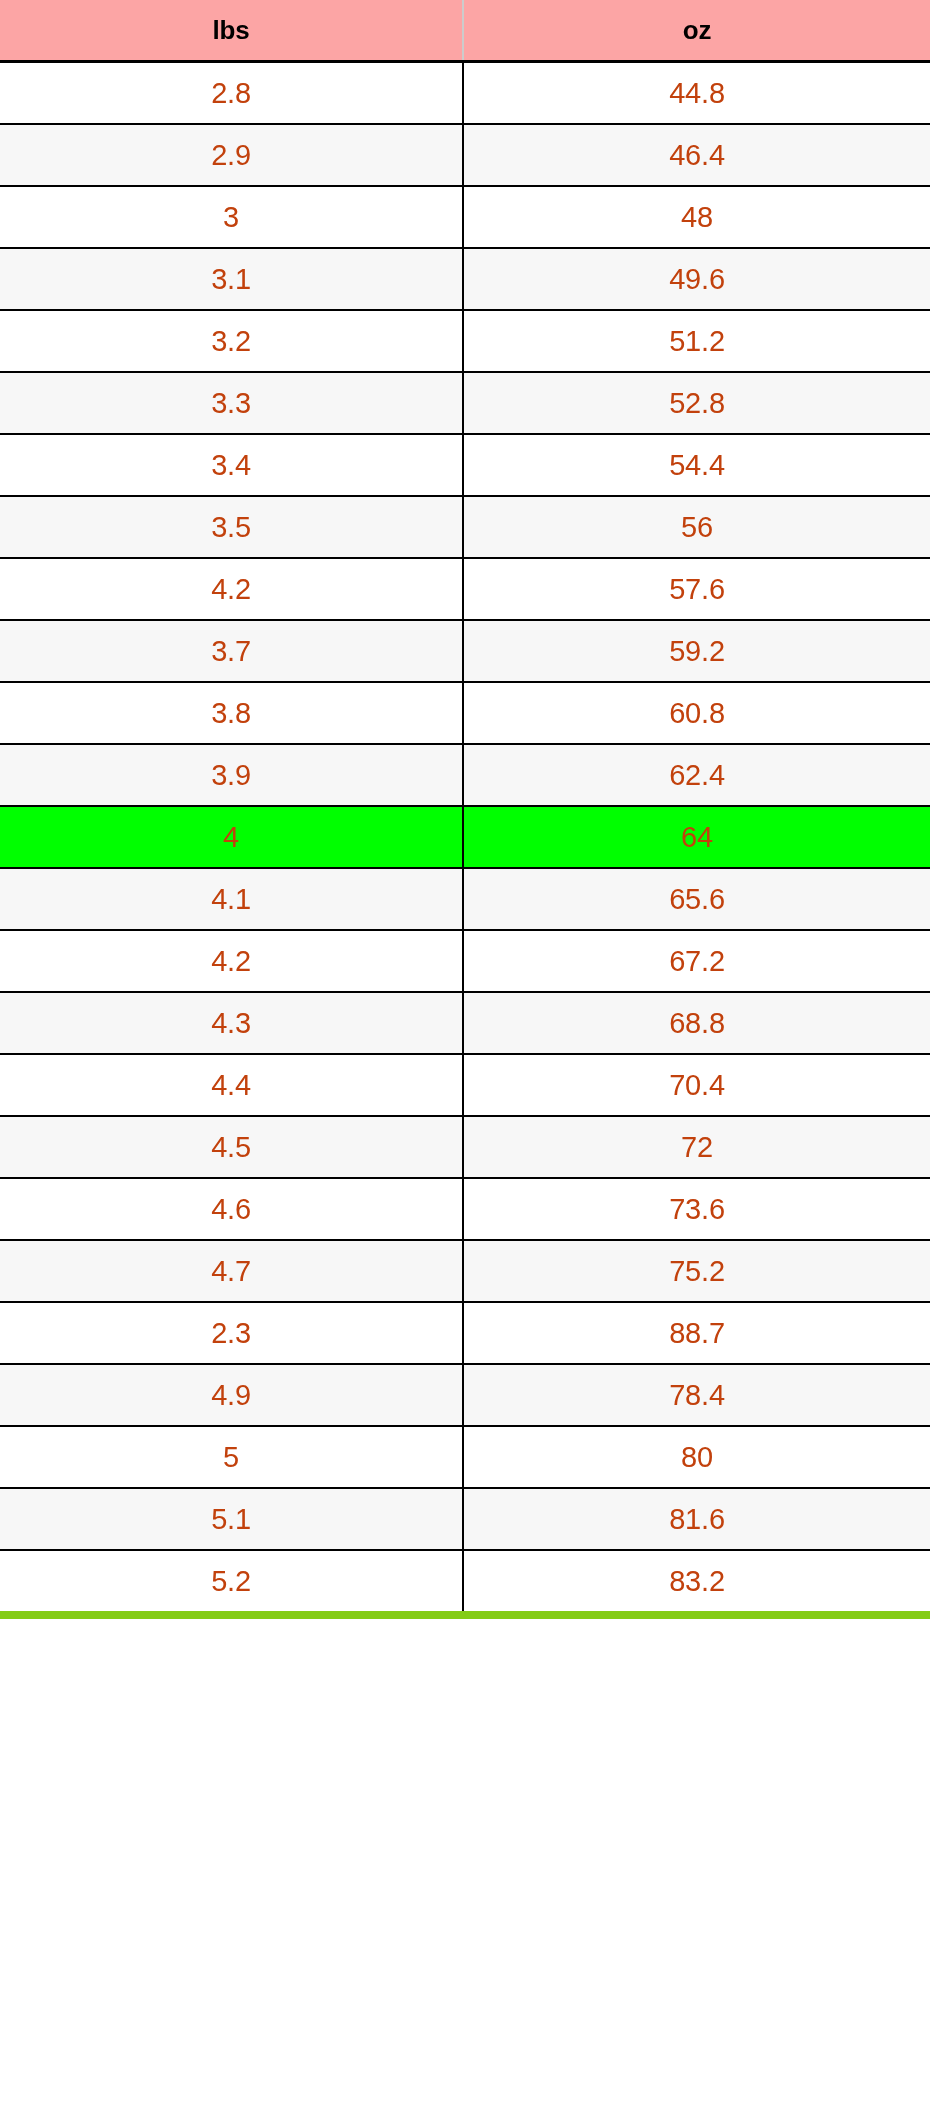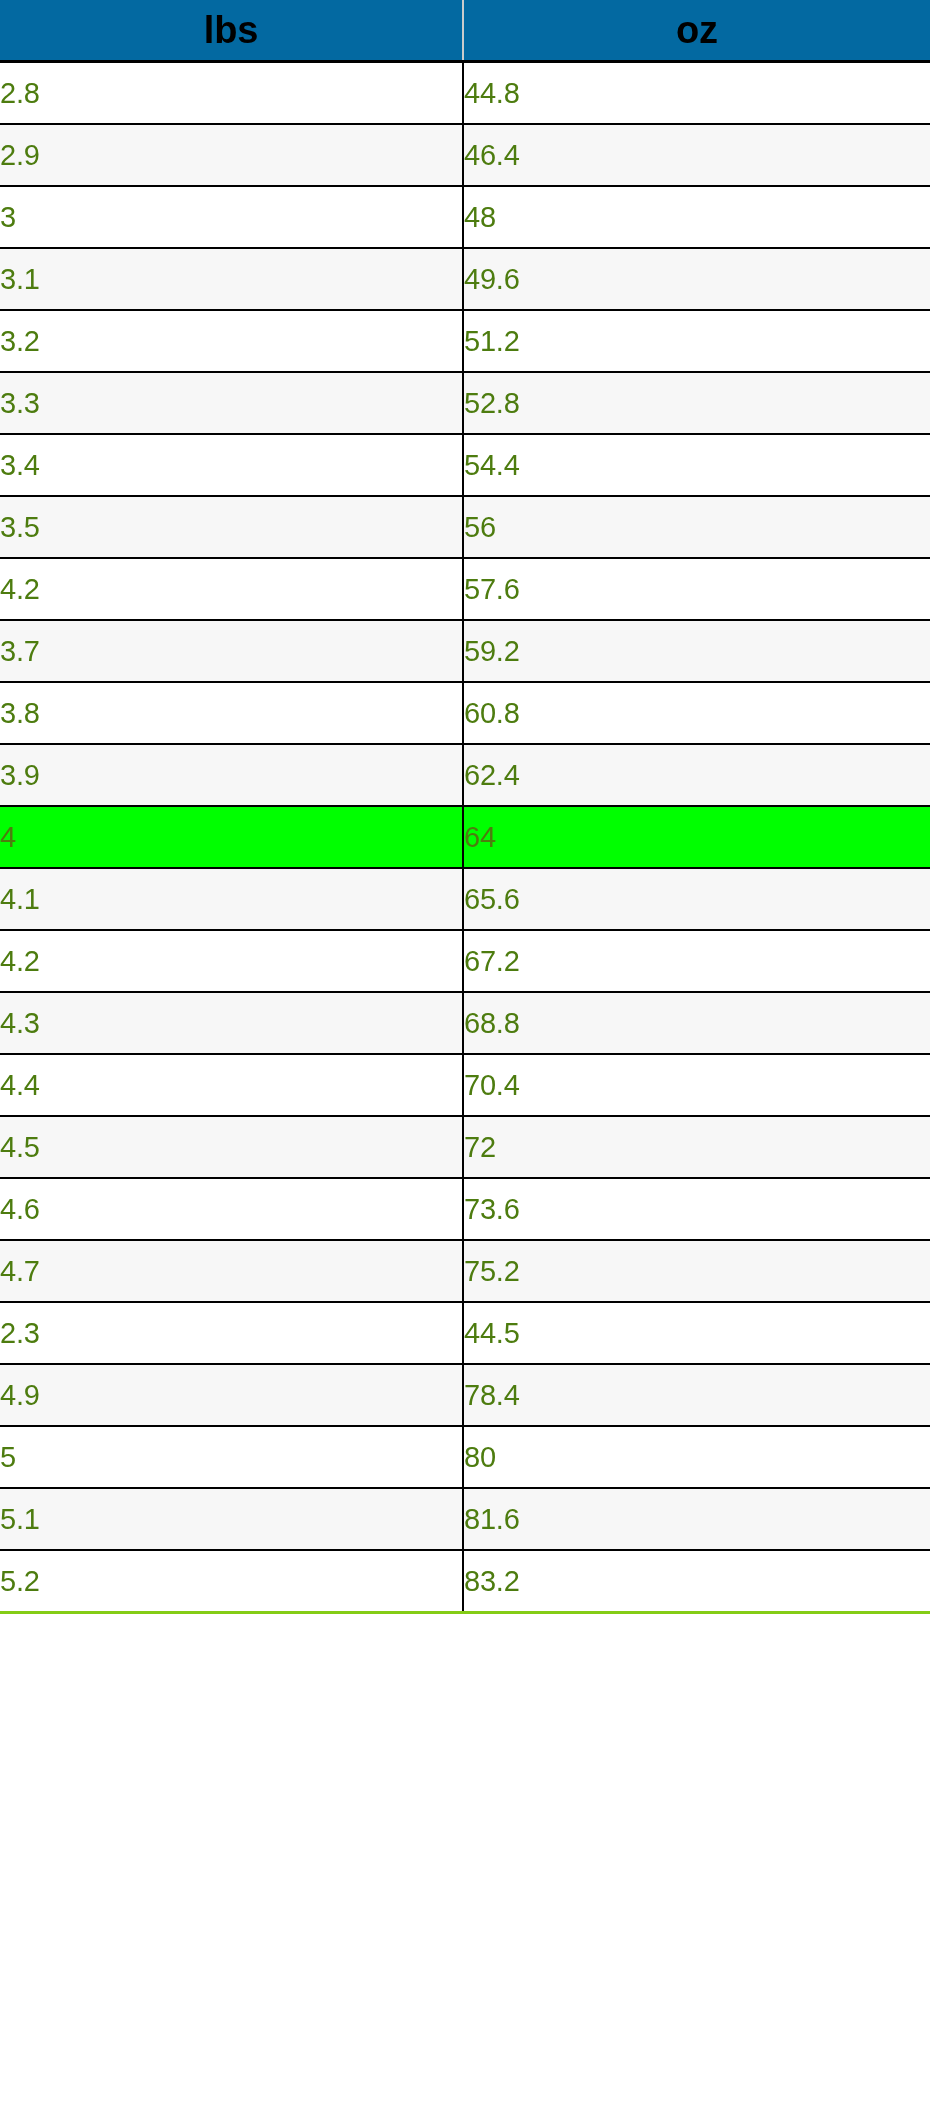--- a/index.html
+++ b/index.html
@@ -20,44 +20,44 @@
     border-collapse: collapse;
     table-layout: fixed;
   }
 
   .conversion-table col.col-left  { width: 463px; }
   .conversion-table col.col-right { width: 467px; }
 
   
   .conversion-table thead th {
     height: 60px;
-    background: #0369a1;
+    background: #fca5a5;
     color: #000000;
-    font-size: 38px;
+    font-size: 26px;
     font-weight: bold;
     text-align: center;
     vertical-align: middle;
     border-bottom: 3px solid #000000;
     padding: 0;
     letter-spacing: -0.2px;
     font-stretch: condensed;
   }
   .conversion-table thead th.hdr-left {
     border-right: 2px solid #cccccc;
   }
 
   
   .conversion-table tbody tr {
     height: 60px;
   }
   .conversion-table tbody td {
     height: 60px;
     font-size: 29px;
-    color: #4d7c0f;
-    text-align: left;
+    color: #c2410c;
+    text-align: center;
     vertical-align: middle;
     padding: 0;
     border-bottom: 2px solid #000000;
     background: #ffffff;
     letter-spacing: -0.2px;
     font-stretch: condensed;
   }
   .conversion-table tbody td.cell-left {
     border-right: 2px solid #000000;
   }
@@ -67,21 +67,21 @@
     background: #f7f7f7;
   }
 
   
   .conversion-table tbody tr.row-highlight td {
     background: #00ff00;
   }
 
   
   .conversion-table tbody tr:last-child td {
-    border-bottom: 3px solid #84cc16;
+    border-bottom: 8px solid #84cc16;
   }
 </style>
 </head>
 <body>
 
 <table class="conversion-table">
   <colgroup>
     <col class="col-left">
     <col class="col-right">
   </colgroup>
@@ -167,21 +167,21 @@
       <tr>
         <td class="cell-left">4.6</td>
         <td class="cell-right">73.6</td>
       </tr>
       <tr class="row-alt">
         <td class="cell-left">4.7</td>
         <td class="cell-right">75.2</td>
       </tr>
       <tr>
         <td class="cell-left">2.3</td>
-        <td class="cell-right">44.5</td>
+        <td class="cell-right">88.7</td>
       </tr>
       <tr class="row-alt">
         <td class="cell-left">4.9</td>
         <td class="cell-right">78.4</td>
       </tr>
       <tr>
         <td class="cell-left">5</td>
         <td class="cell-right">80</td>
       </tr>
       <tr class="row-alt">

